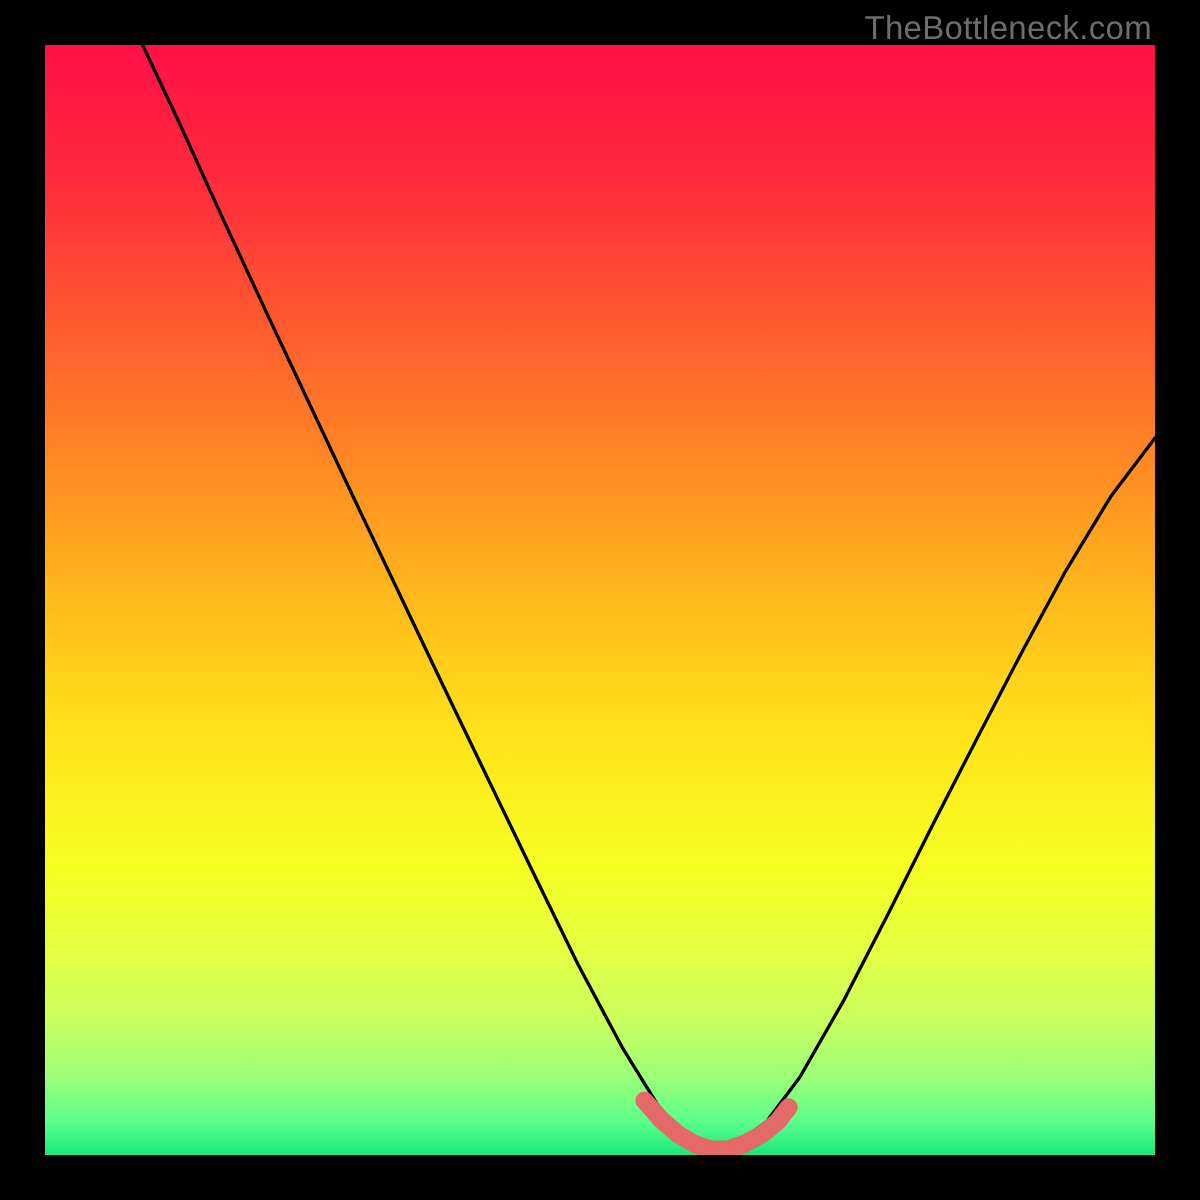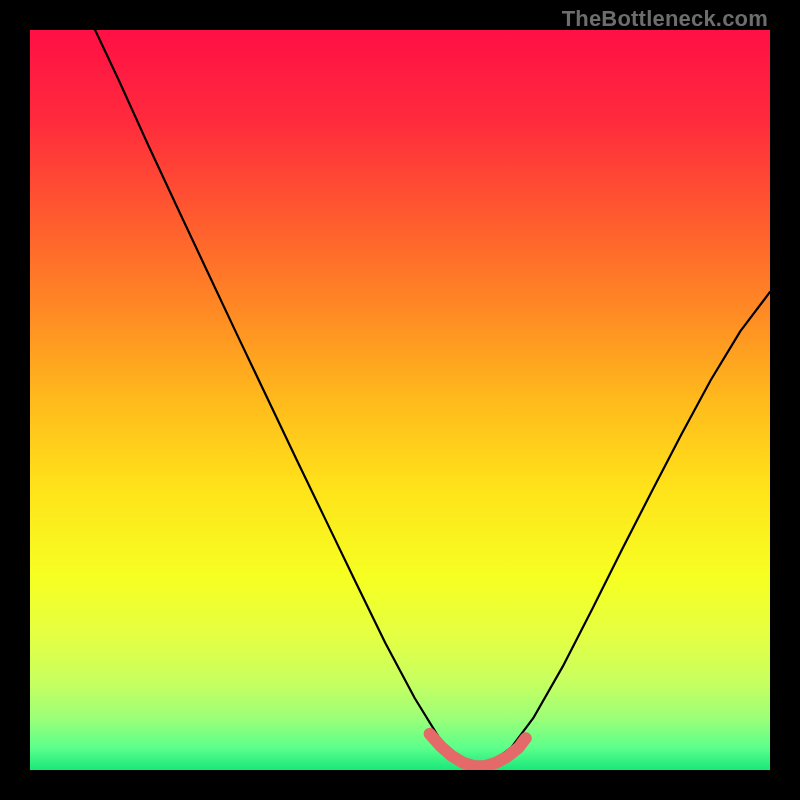--- a/index.html
+++ b/index.html
@@ -30,21 +30,21 @@
   svg.curve {
     position: absolute;
     inset: 0;
   }
   .watermark {
     position: absolute;
     top: 6px;
     right: 32px;
     font-family: Arial, Helvetica, sans-serif;
     font-size: 22px;
-    font-weight: 700;
+    font-weight: 400;
     color: #6d6d6d;
     letter-spacing: 0.2px;
   }
 </style>
 </head>
 <body>
 
 <div class="frame">
 
   <div class="watermark">TheBottleneck.com</div>

